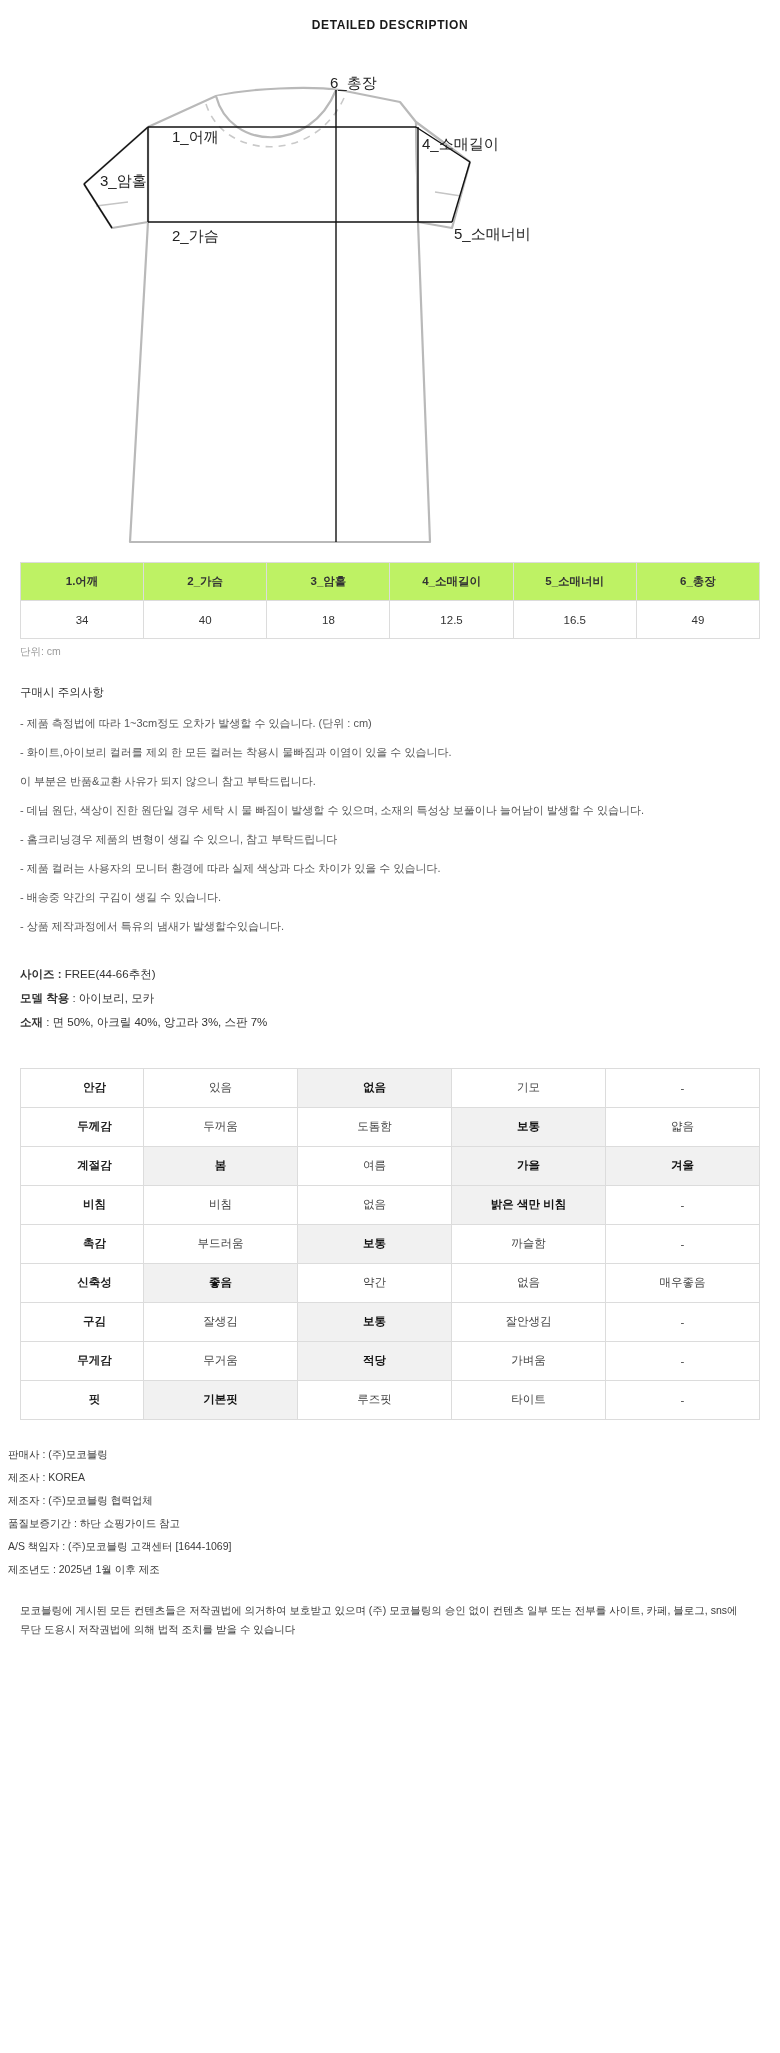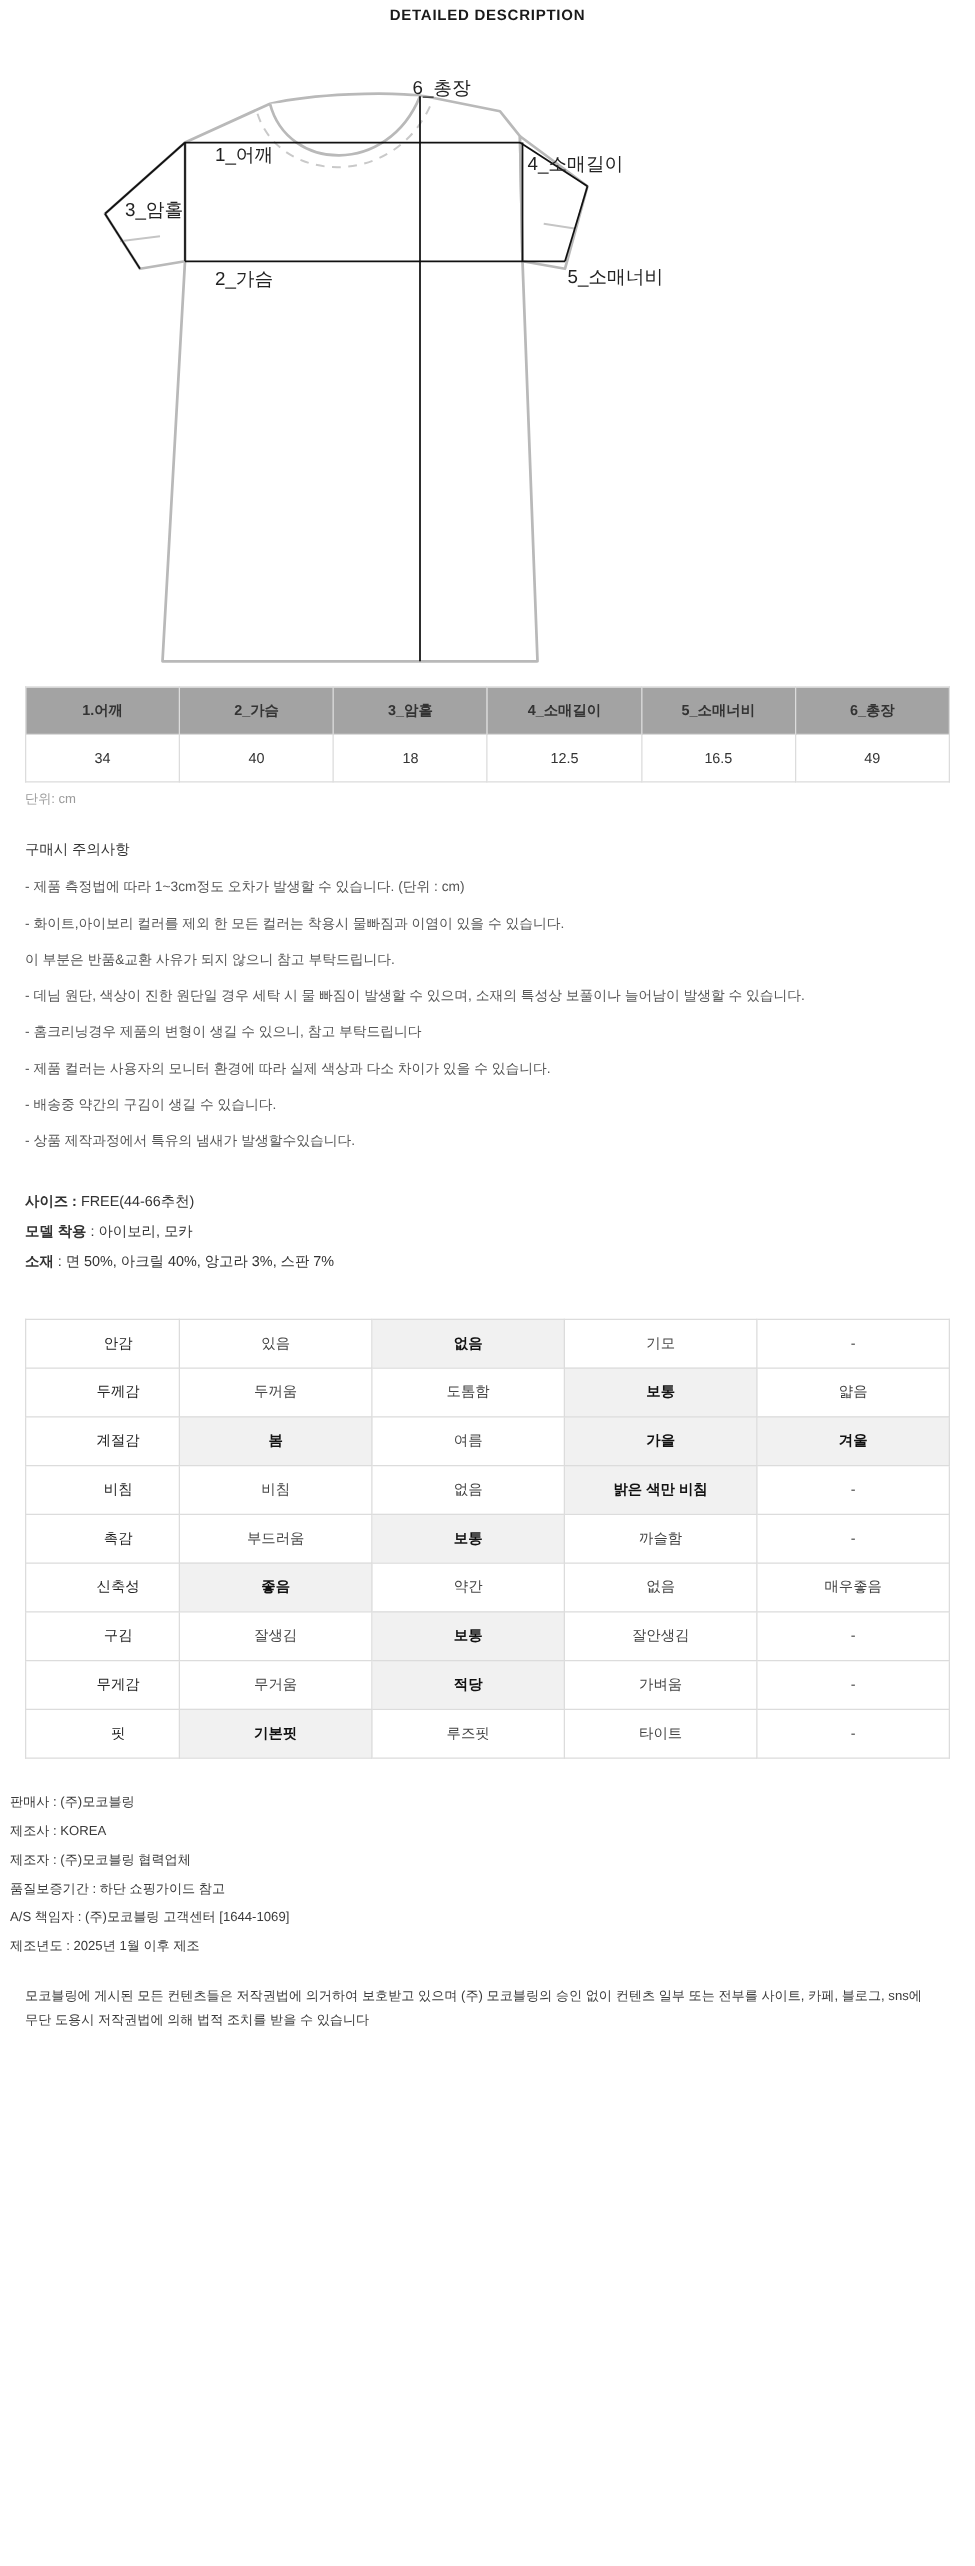--- a/index.html
+++ b/index.html
@@ -12,21 +12,21 @@
     -webkit-font-smoothing: antialiased;
   }
   .page { width: 780px; position: relative; }
 
   .title {
     text-align: center;
     font-size: 12px;
     font-weight: bold;
     letter-spacing: 0.6px;
     color: #1a1a1a;
-    padding-top: 5px;
+    padding-top: 18px;
   }
 
   
   .diagram-wrap {
     width: 780px;
     height: 520px;
     position: relative;
   }
   .diagram-wrap svg { position: absolute; left: 0; top: 0; }
   .dlabel {
@@ -43,21 +43,21 @@
     margin: 10px 20px 0 20px;
     table-layout: fixed;
   }
   .meas-table th, .meas-table td {
     border: 1px solid #dcdcdc;
     text-align: center;
     font-size: 11.5px;
     height: 38px;
     color: #333;
   }
-  .meas-table th { background: #a3a3a3; font-weight: bold; }
+  .meas-table th { background: #bef264; font-weight: bold; }
   .unit {
     margin: 6px 20px 0 20px;
     font-size: 10.5px;
     color: #9a9a9a;
   }
 
   
   .notice { margin: 26px 20px 0 20px; }
   .notice h4 {
     margin: 0 0 16px 0;
@@ -90,21 +90,21 @@
   }
   .attr-table td {
     border: 1px solid #dcdcdc;
     text-align: center;
     font-size: 11.5px;
     height: 39px;
     color: #444;
   }
   .attr-table td.lab {
     width: 123px;
-    font-weight: normal;
+    font-weight: bold;
     color: #222;
     padding-left: 26px;
   }
   .attr-table td.on {
     background: #f1f1f1;
     font-weight: bold;
     color: #111;
   }
 
   

